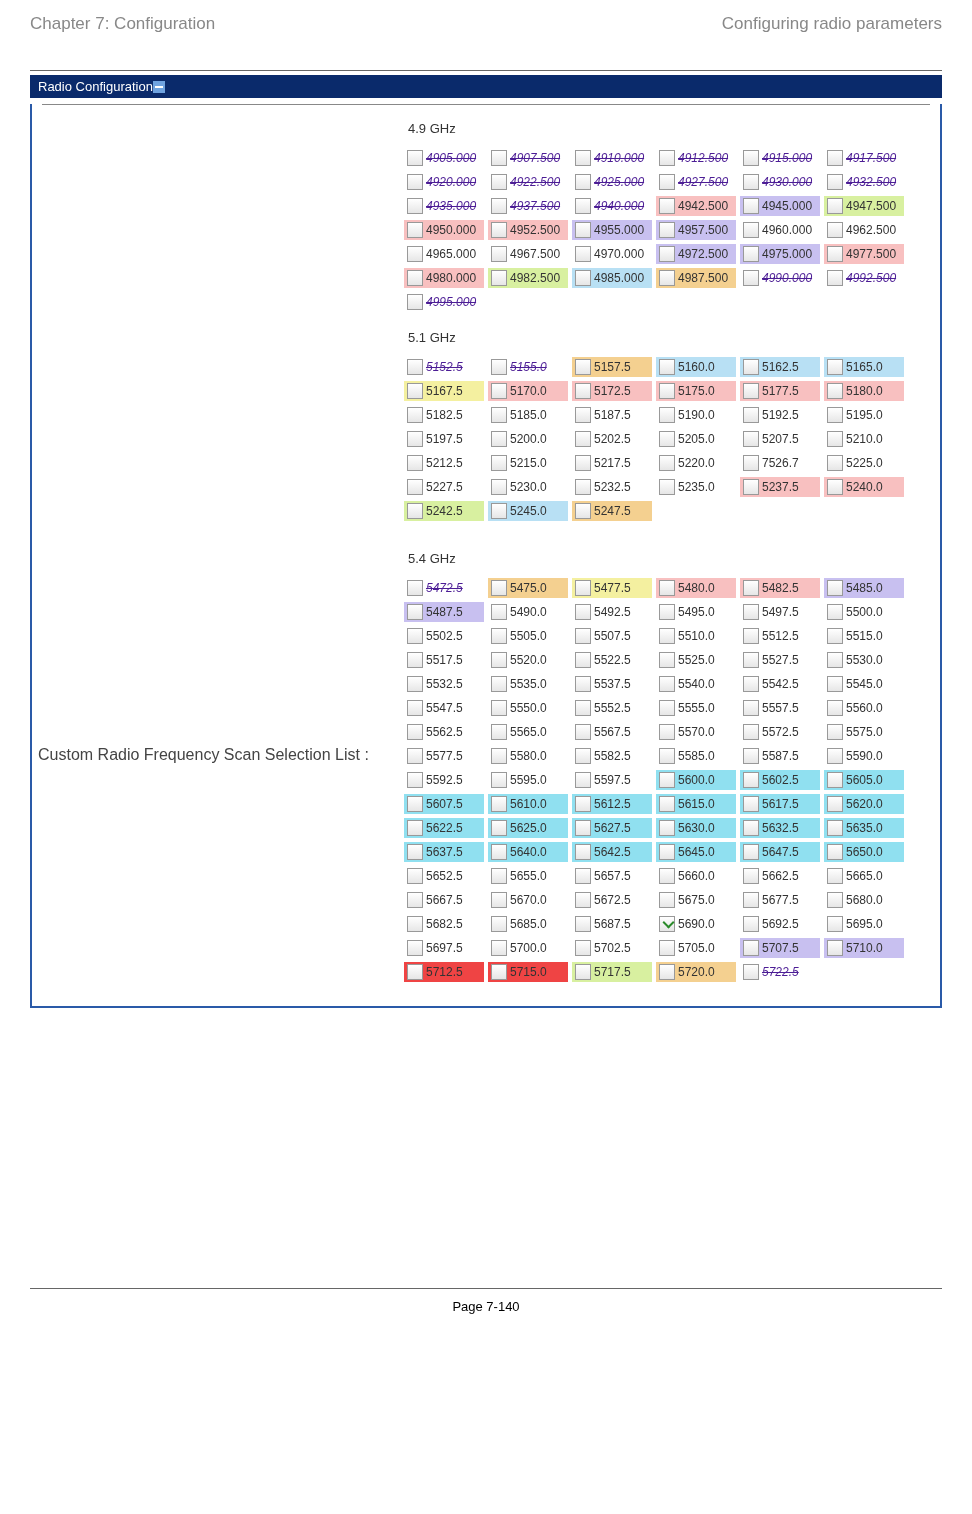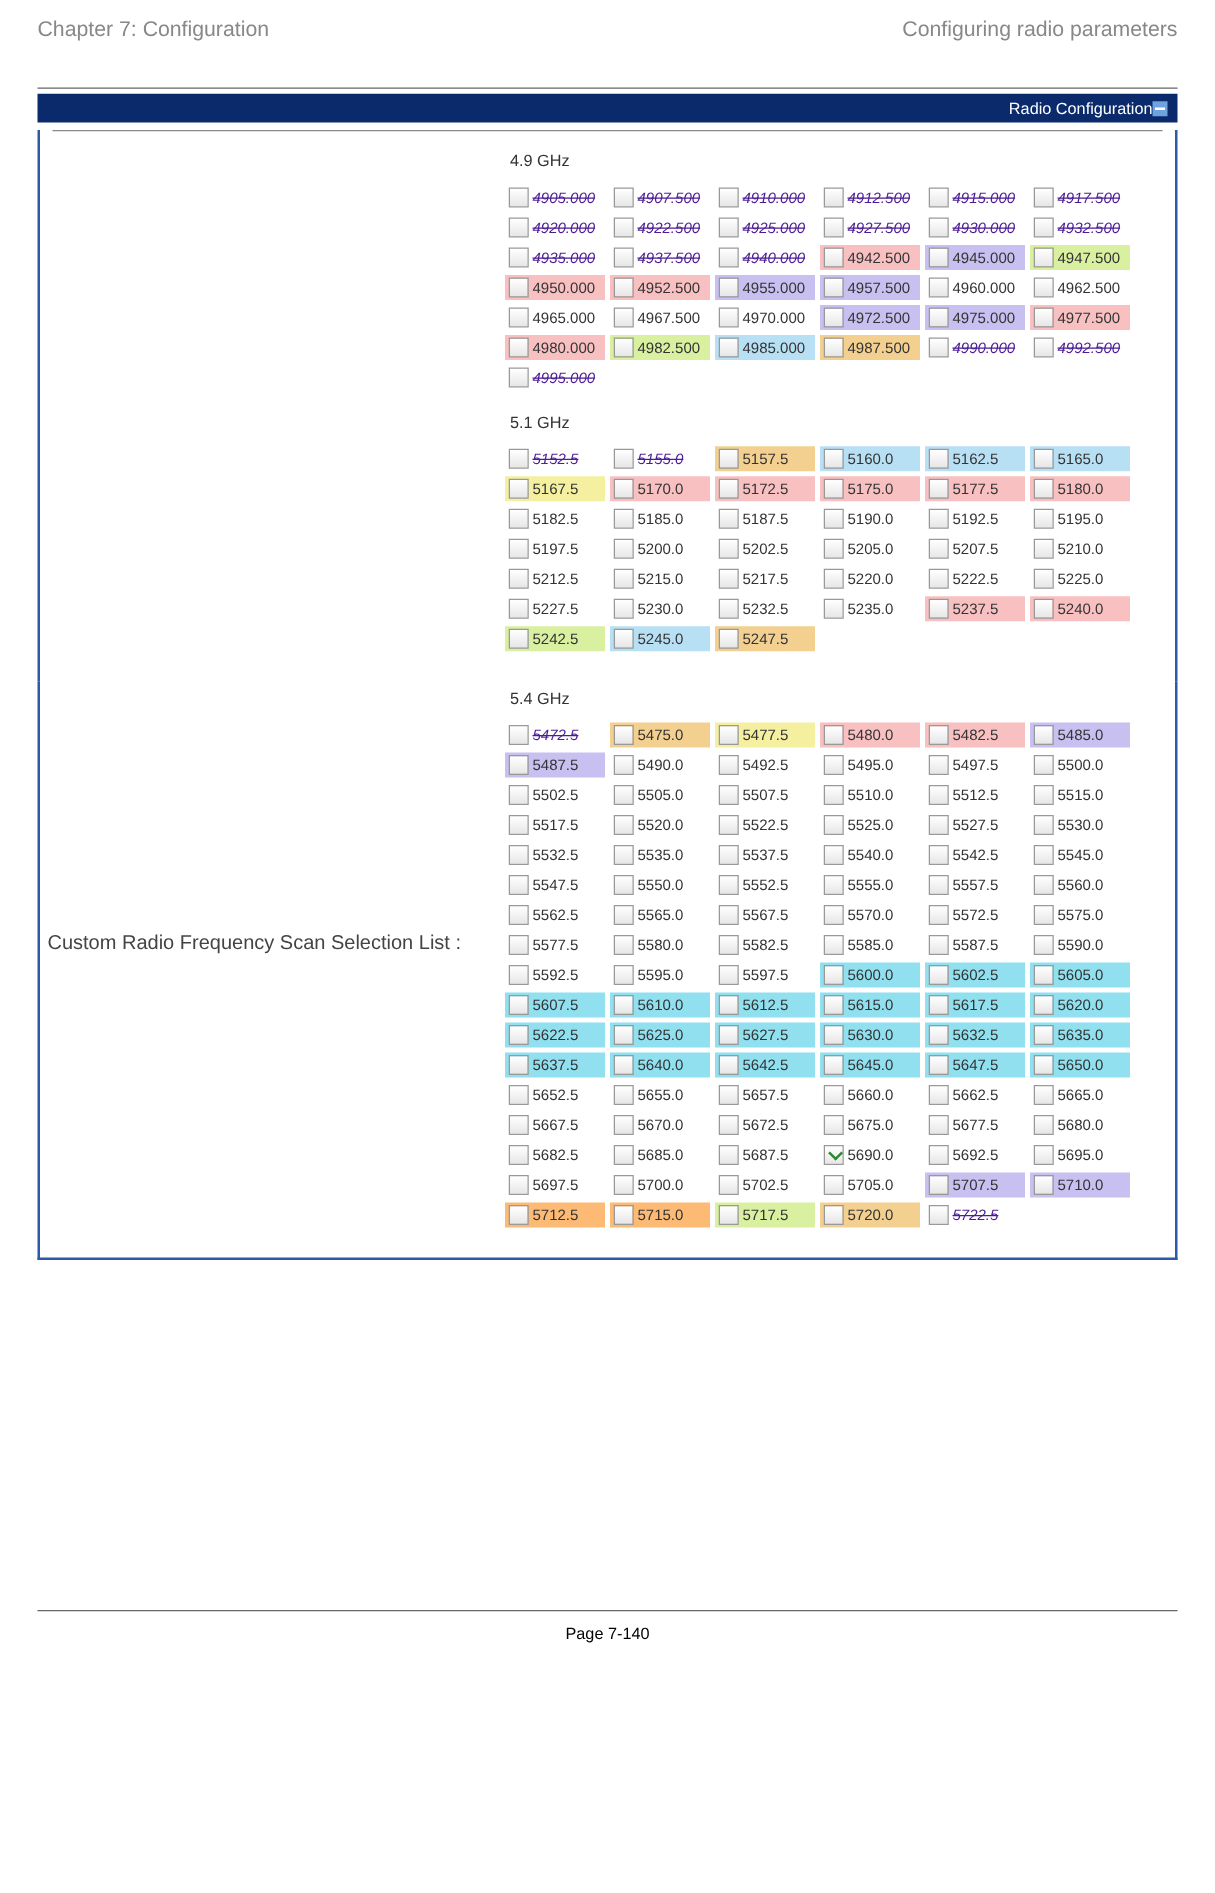--- a/index.html
+++ b/index.html
@@ -1,39 +1,39 @@
 <!DOCTYPE html>
 <html><head>
 <meta charset="utf-8">
 <style>
   html,body{margin:0;padding:0;font-family:Arial,Helvetica,sans-serif;background:#fff;color:#333}
   .page{width:972px;margin:0 auto;box-sizing:border-box;padding:10px 30px 40px}
   .top{display:flex;justify-content:space-between;font-size:17px;color:#888;margin:4px 0 36px}
   .rule{border-top:1px solid #666;margin:0 0 4px}
-  .panel-title{background:#0a2a6b;color:#fff;font-size:13px;padding:4px 8px;display:flex;justify-content:flex-end;align-items:center}
+  .panel-title{background:#0a2a6b;color:#fff;font-size:13px;padding:4px 8px;display:flex;justify-content:flex-start;align-items:center}
   .collapse-icon{width:12px;height:12px;background:#6fa3e0;position:relative}
   .collapse-icon:before{content:"";position:absolute;left:2px;right:2px;top:5px;height:2px;background:#fff}
   .panel-hr{border:none;border-top:1px solid #888;margin:6px 10px 10px}
   .panel-body{border-left:2px solid #2a5aa8;border-right:2px solid #2a5aa8;padding:0 0 6px}
   .panel-body.bottom-cap{border-bottom:2px solid #2a5aa8}
   .content-row{display:flex;align-items:flex-start}
   .left-label{width:350px;font-size:16px;color:#444;padding:0 10px 0 6px;display:flex;align-items:center}
   .bands{flex:1;}
   .band{margin-bottom:18px}
   .band-head{font-size:13px;color:#333;margin:6px 0 12px 10px}
   .freq-grid{display:flex;flex-wrap:wrap;gap:4px 4px;padding-left:6px}
   .cell{display:flex;align-items:center;height:20px;padding:0 3px 0 0;box-sizing:border-box;border:1px solid transparent;font-size:12px;color:#333}
   .cell.hl-pink{background:#f8c0c0}
   .cell.hl-lavender{background:#c8c0f0}
   .cell.hl-green{background:#d8f0a0}
   .cell.hl-yellow{background:#f4f0a0}
   .cell.hl-orange{background:#f4d090}
   .cell.hl-sky{background:#b8e0f4}
   .cell.hl-cyan{background:#90e0f0}
-  .cell.hl-salmon{background:#fdba74}
+  .cell.hl-salmon{background:#ef4444}
   .cell .box{width:14px;height:14px;border:1px solid #999;background:linear-gradient(#fff,#e6e6e6);margin:0 3px 0 2px;position:relative;flex:0 0 14px}
   .cell.checked .box:after{content:"";position:absolute;left:2px;top:-1px;width:10px;height:10px;border:solid #2a8a2a;border-width:0 0 3px 3px;transform:rotate(-45deg) scale(.65)}
   .cell.struck .lbl{text-decoration:line-through;font-style:italic;color:#4c1d95}
   .lbl{white-space:nowrap}
   .w5{width:80px}
   .footer-rule{border-top:1px solid #666;margin:70px 0 10px}
   .footer{font-size:13px;color:#000000;text-align:center;margin-top:280px}
 </style>
 </head>
 <body>
@@ -318,21 +318,21 @@
               <div class="cell w5">
                 <span class="box"></span>
                 <span class="lbl">5217.5</span>
               </div>
               <div class="cell w5">
                 <span class="box"></span>
                 <span class="lbl">5220.0</span>
               </div>
               <div class="cell w5">
                 <span class="box"></span>
-                <span class="lbl">5222.5</span>
+                <span class="lbl">7526.7</span>
               </div>
               <div class="cell w5">
                 <span class="box"></span>
                 <span class="lbl">5225.0</span>
               </div>
               <div class="cell w5">
                 <span class="box"></span>
                 <span class="lbl">5227.5</span>
               </div>
               <div class="cell w5">

